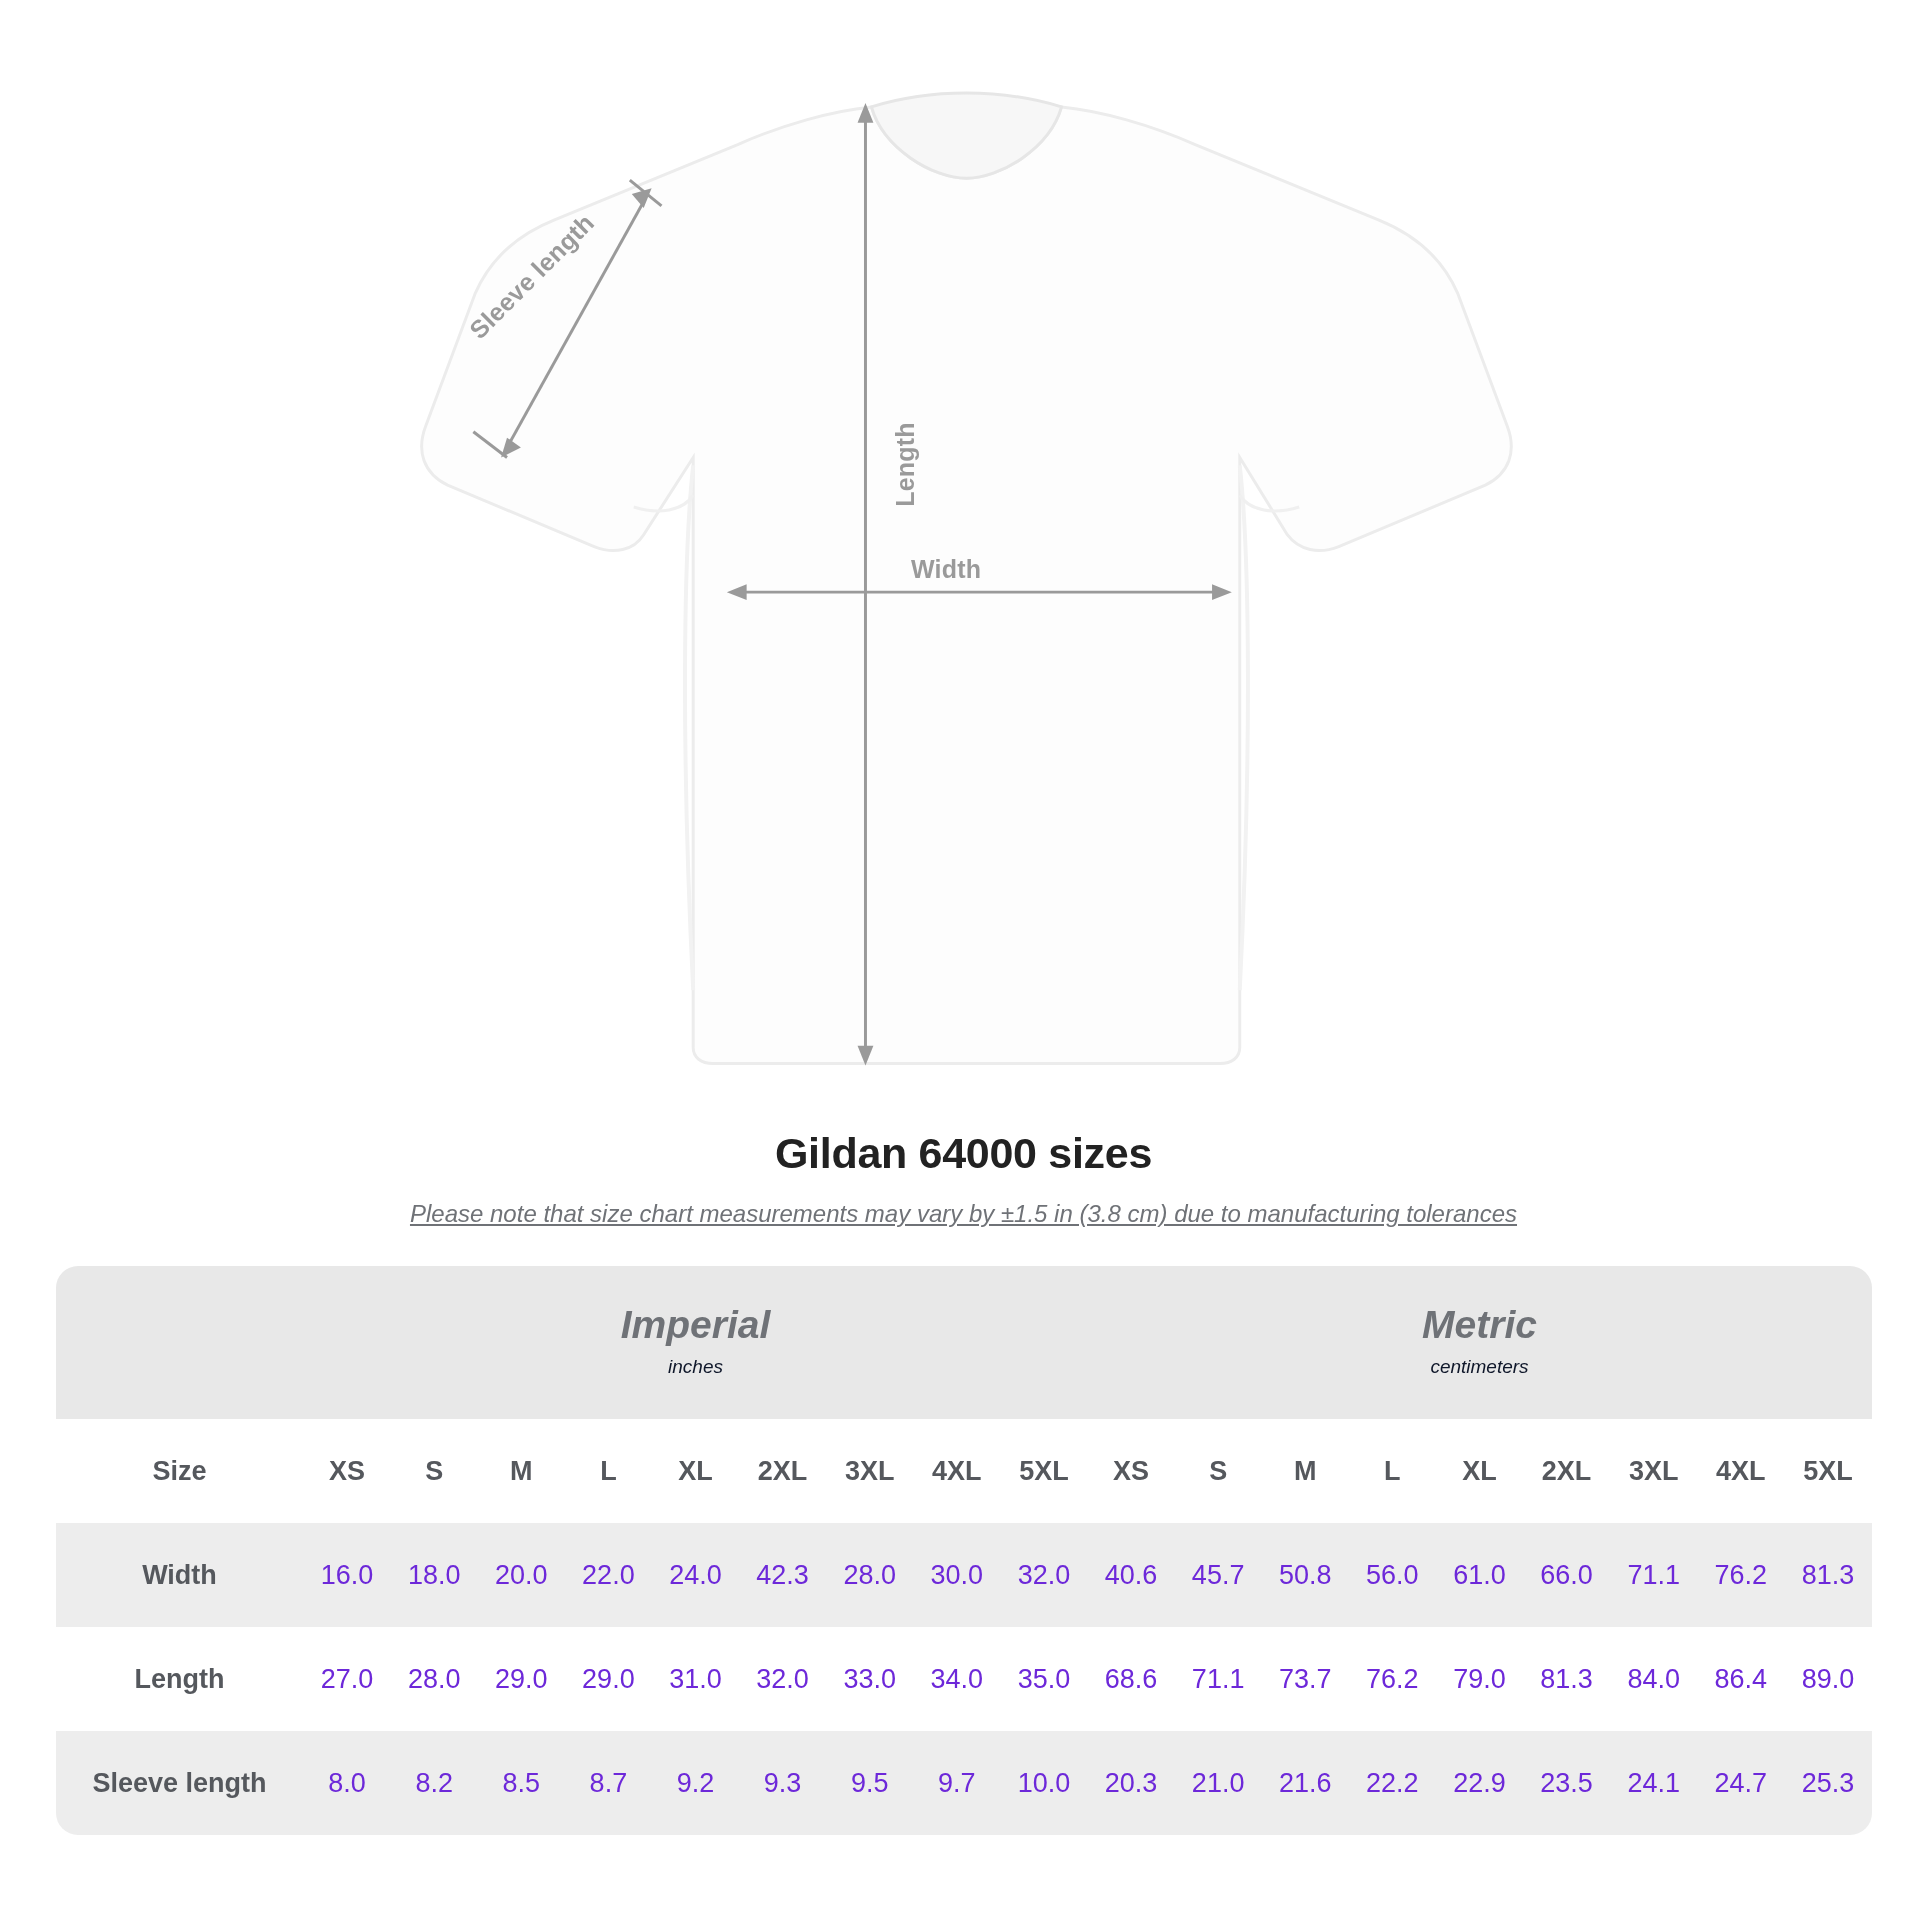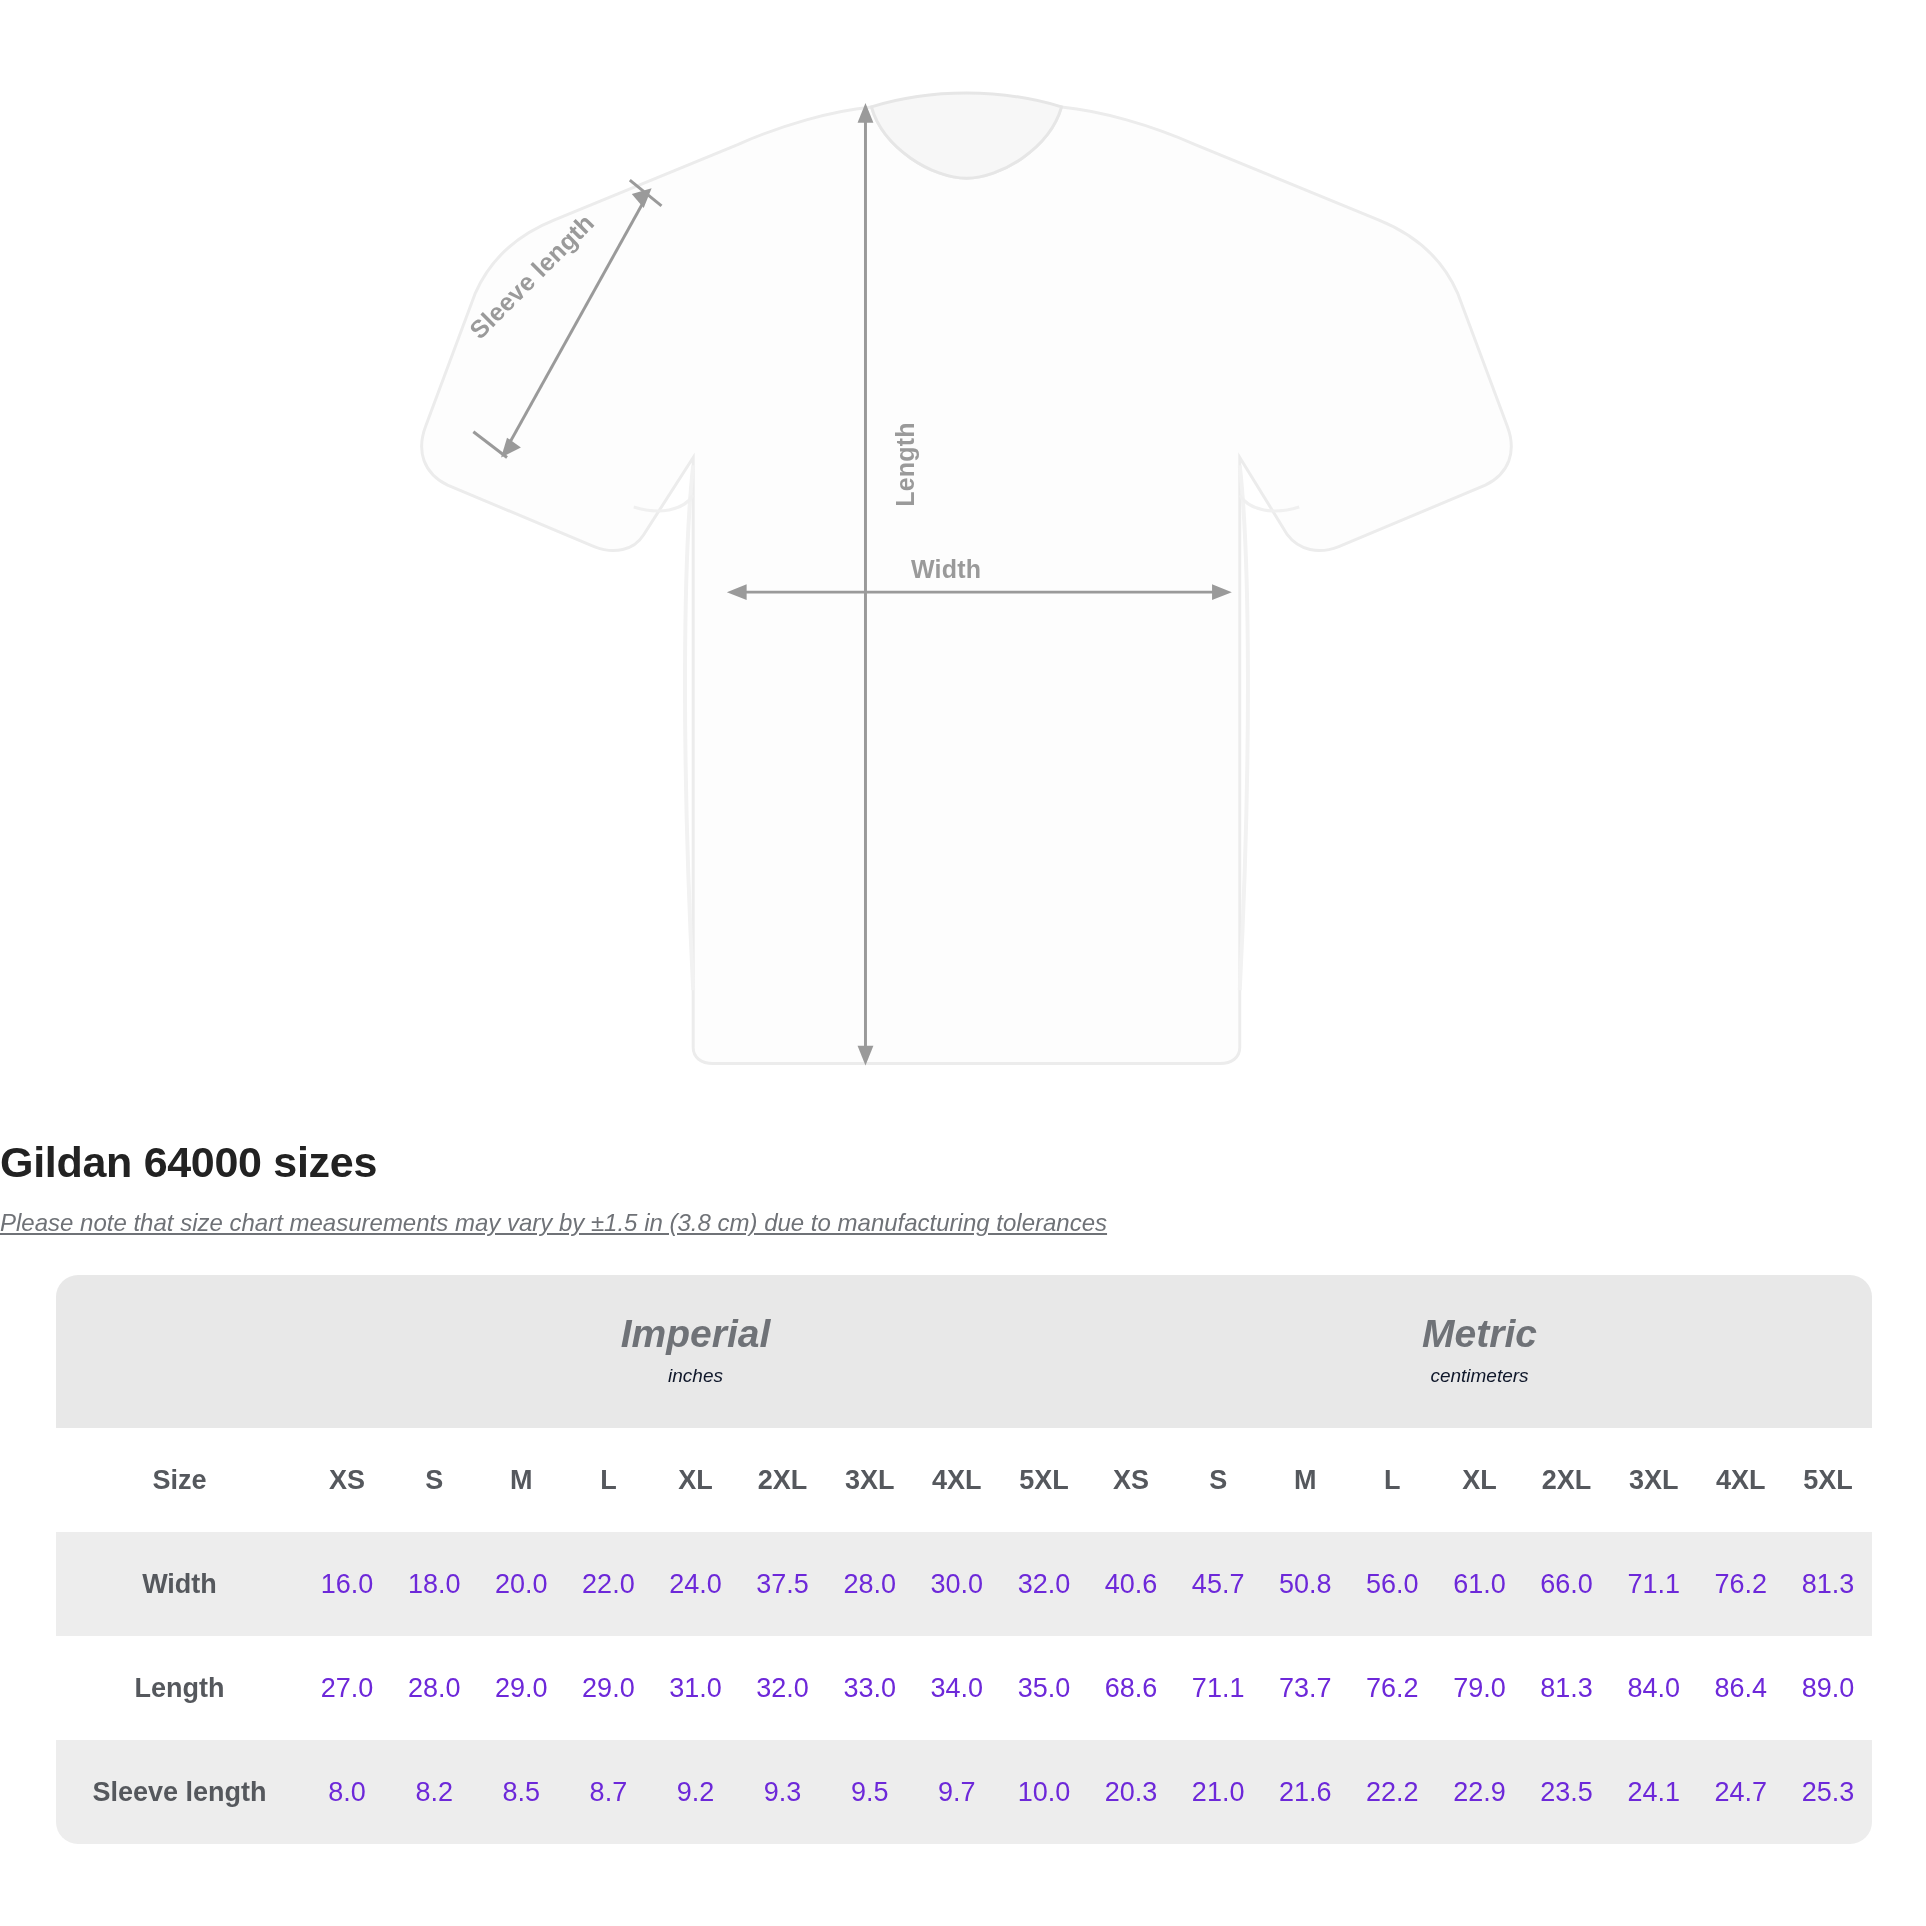--- a/index.html
+++ b/index.html
@@ -50,22 +50,22 @@
     transform: rotate(-90deg);
     transform-origin: center center;
   }
   .label-width {
     left: 911px;
     top: 555px;
   }
 
   
   .heading-block {
-    text-align: left;
-    margin-top: 29px;
+    text-align: center;
+    margin-top: 20px;
   }
   .chart-title {
     font-size: 43px;
     font-weight: bold;
     color: #222222;
     margin: 0;
     letter-spacing: -0.3px;
   }
   .chart-note {
     font-size: 24px;
@@ -250,21 +250,21 @@
             <td>4XL</td>
             <td>5XL</td>
           </tr>
           <tr class="data-row shade">
             <td class="rowhead">Width</td>
             <td>16.0</td>
             <td>18.0</td>
             <td>20.0</td>
             <td>22.0</td>
             <td>24.0</td>
-            <td>37.5</td>
+            <td>42.3</td>
             <td>28.0</td>
             <td>30.0</td>
             <td>32.0</td>
             <td>40.6</td>
             <td>45.7</td>
             <td>50.8</td>
             <td>56.0</td>
             <td>61.0</td>
             <td>66.0</td>
             <td>71.1</td>

